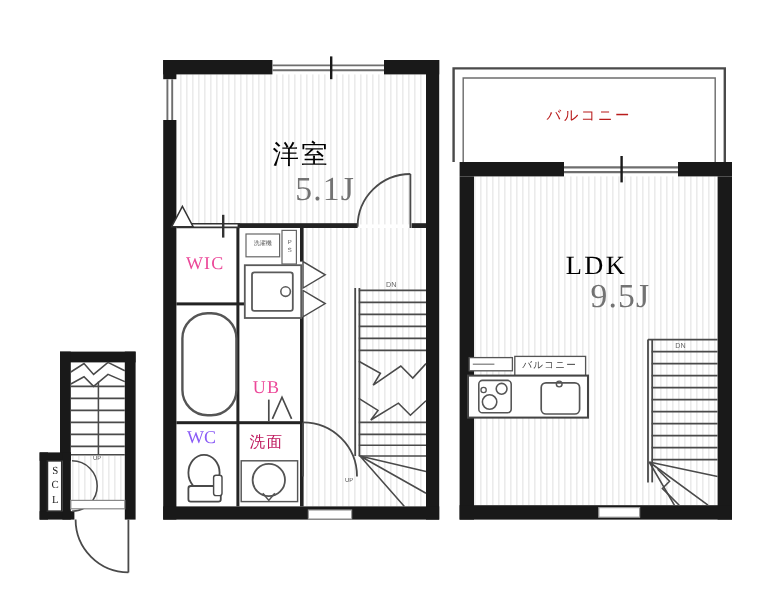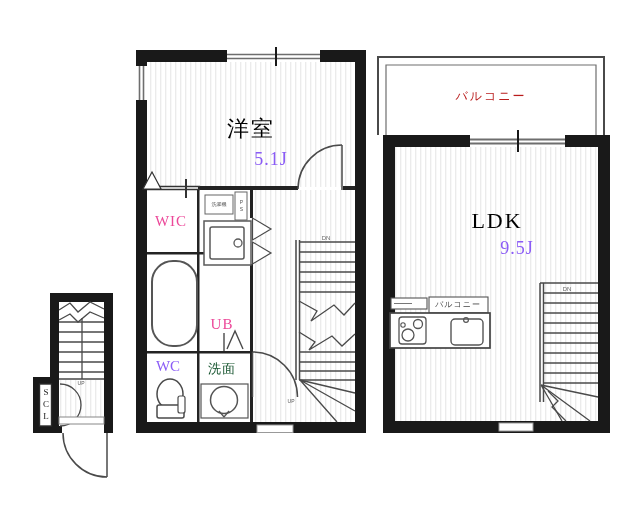--- a/index.html
+++ b/index.html
@@ -2,24 +2,24 @@
 <html><head>
 <meta charset="utf-8">
 <style>
   html,body{margin:0;padding:0;background:#ffffff;}
   .stage{position:relative;width:640px;height:507px;background:#ffffff;overflow:hidden;
          font-family:"Liberation Serif","DejaVu Serif",serif;}
   .stage svg{position:absolute;left:0;top:0;}
   .lbl{position:absolute;transform:translate(-50%,-50%);white-space:nowrap;
        color:#2e2e2e;line-height:1;}
   .room-big{font-size:22px;letter-spacing:2px;color:#000000;}
-  .room-num{font-size:18px;letter-spacing:1px;color:#8b5cf6;padding-left:40px;}
+  .room-num{font-size:28px;letter-spacing:1px;color:#737373;padding-left:40px;}
   .room-mid{font-size:15px;color:#ec4899;letter-spacing:1px;}
   .room-sm{font-size:15px;color:#8b5cf6;}
-  .jp-mid{font-size:13px;color:#14532d;letter-spacing:1px;}
+  .jp-mid{font-size:13px;color:#be185d;letter-spacing:1px;}
   .balcony-lbl{font-size:12px;color:#b91c1c;letter-spacing:2px;}
   .tiny{font-size:6px;color:#666;font-family:"Liberation Sans","DejaVu Sans",sans-serif;}
   .micro{font-size:5px;color:#555;font-family:"Liberation Sans","DejaVu Sans",sans-serif;}
   .counter-lbl{font-size:8px;color:#444;letter-spacing:1px;}
   .vert{writing-mode:vertical-rl;text-orientation:upright;letter-spacing:1px;}
   .scl-lbl{font-size:9px;color:#222;letter-spacing:2px;}
 </style>
 </head>
 <body>
 

